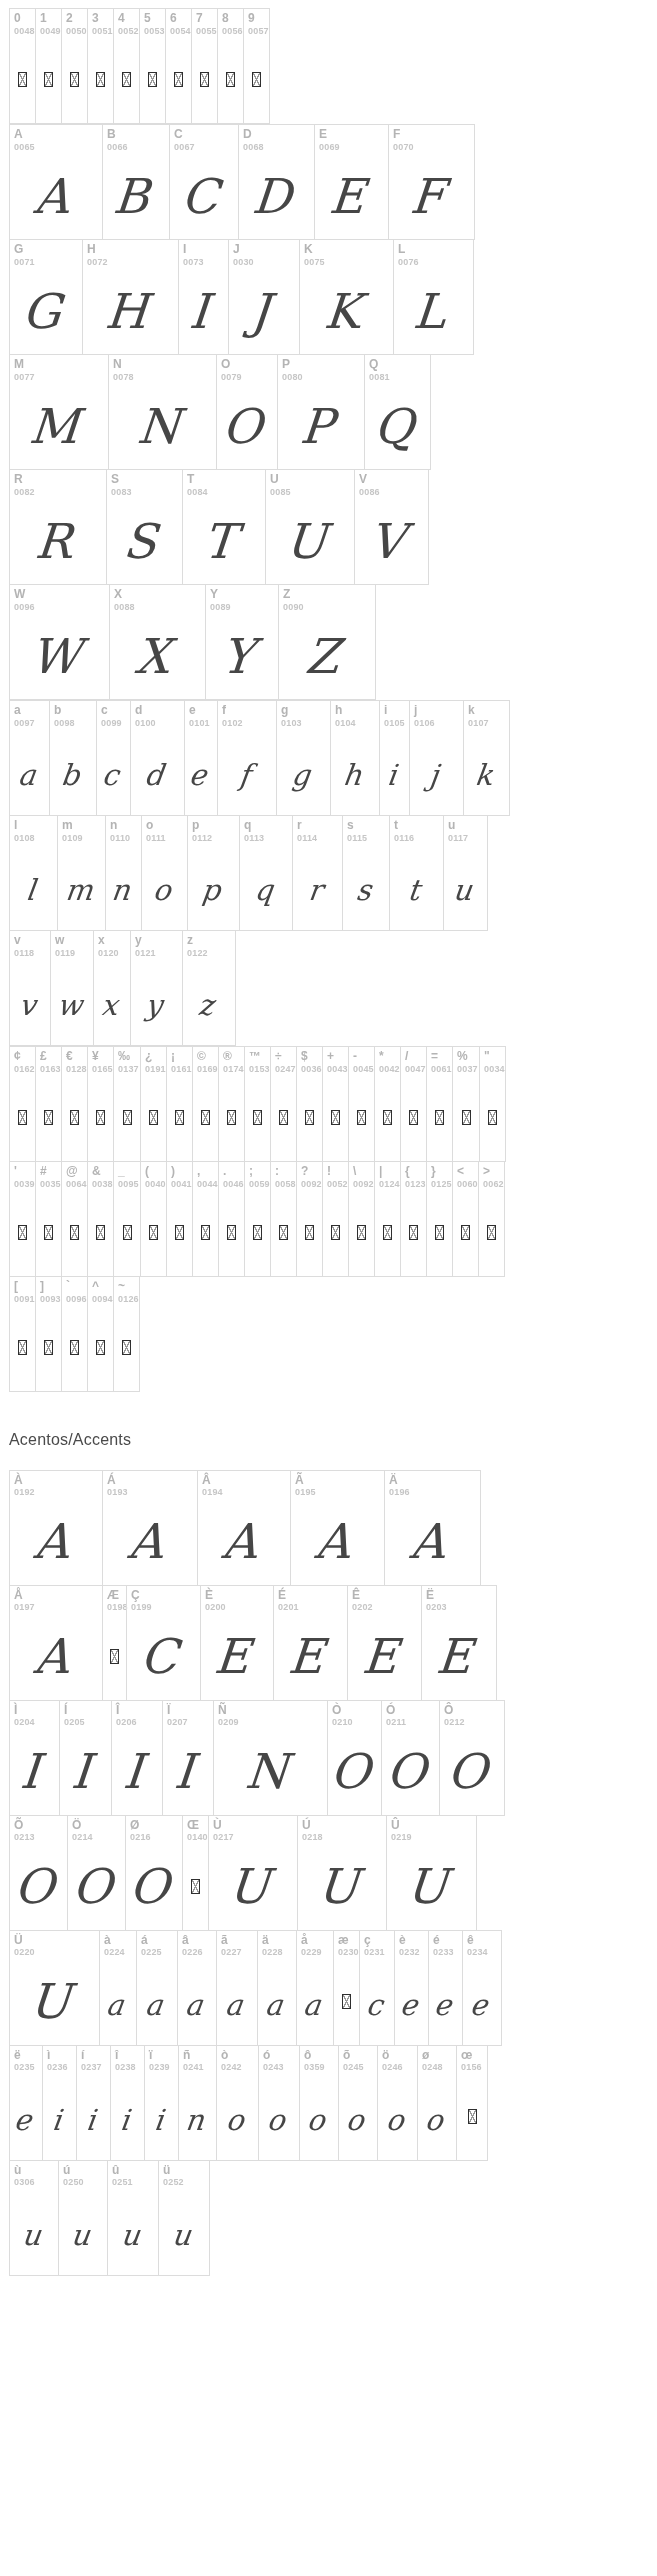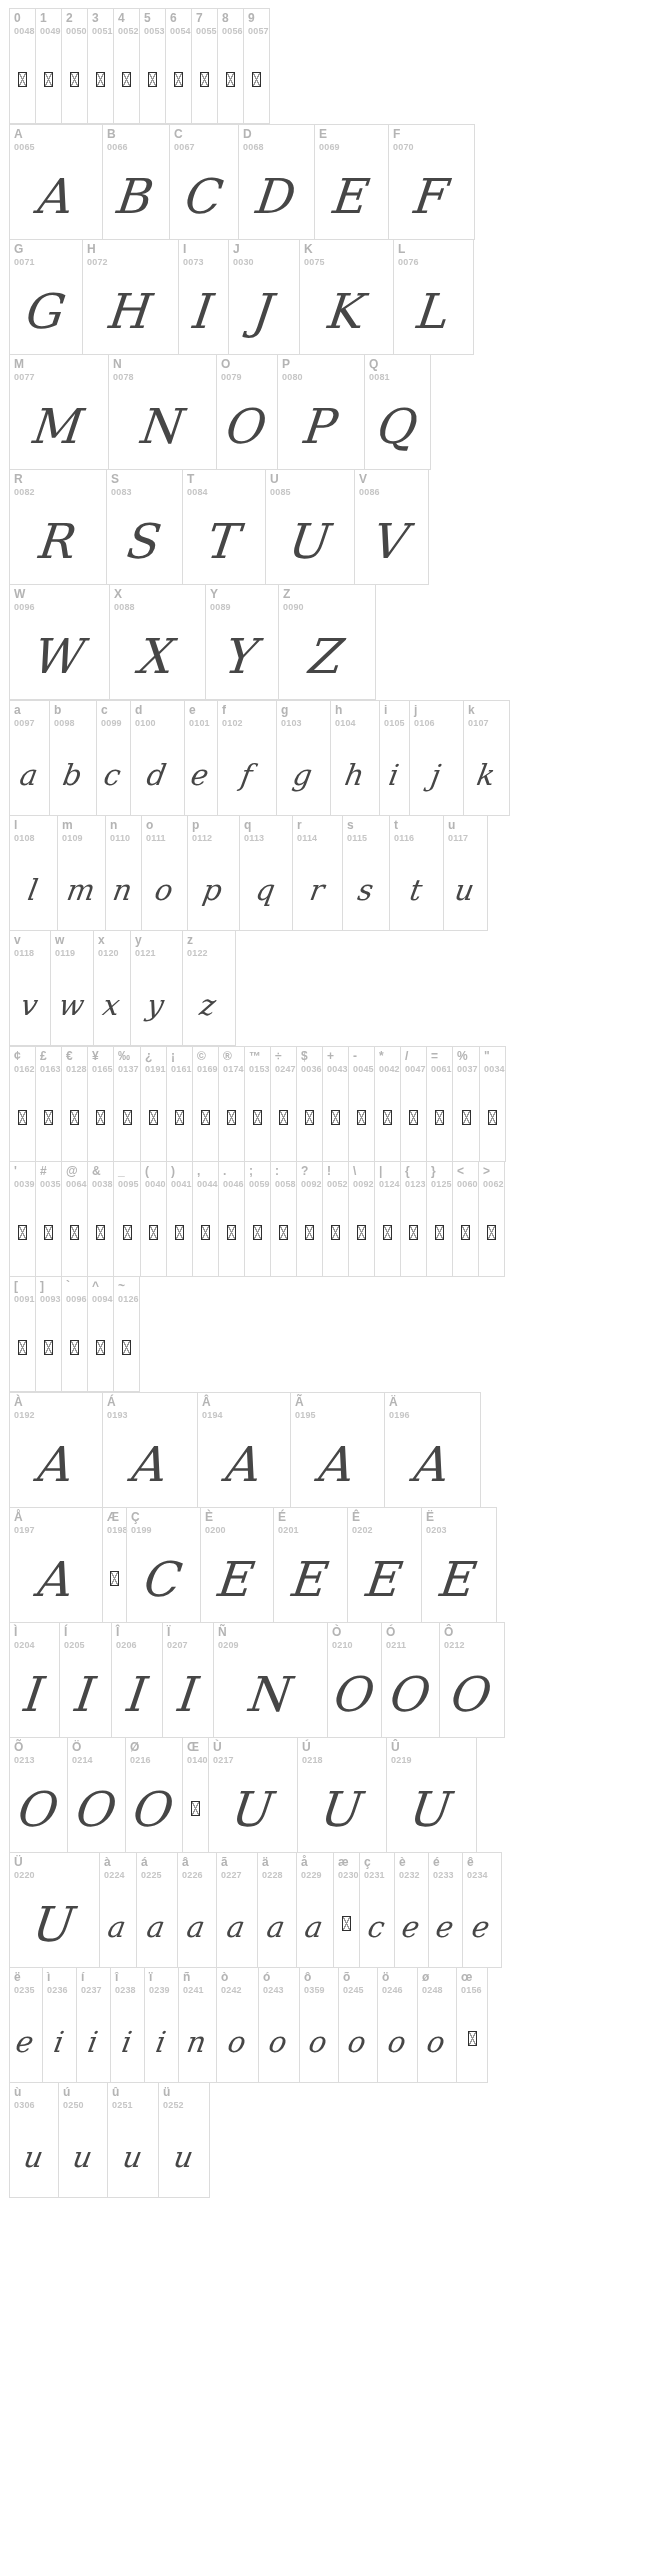--- a/index.html
+++ b/index.html
@@ -1020,20 +1020,21 @@
               <span class="cell-ch">~</span>
               <span class="cell-code">0126</span>
             </div>
             <div class="glyph-area">
               <span class="tofu"></span>
             </div>
           </div>
         </div>
       </section>
       <section class="char-section">
+        <h2 class="section-title">Acentos/Accents</h2>
         <div class="char-row">
           <div class="char-cell" style="width: 94px;">
             <div class="cell-head">
               <span class="cell-ch">À</span>
               <span class="cell-code">0192</span>
             </div>
             <div class="glyph-area">
               <span class="glyph g-cap">A</span>
             </div>
           </div>

